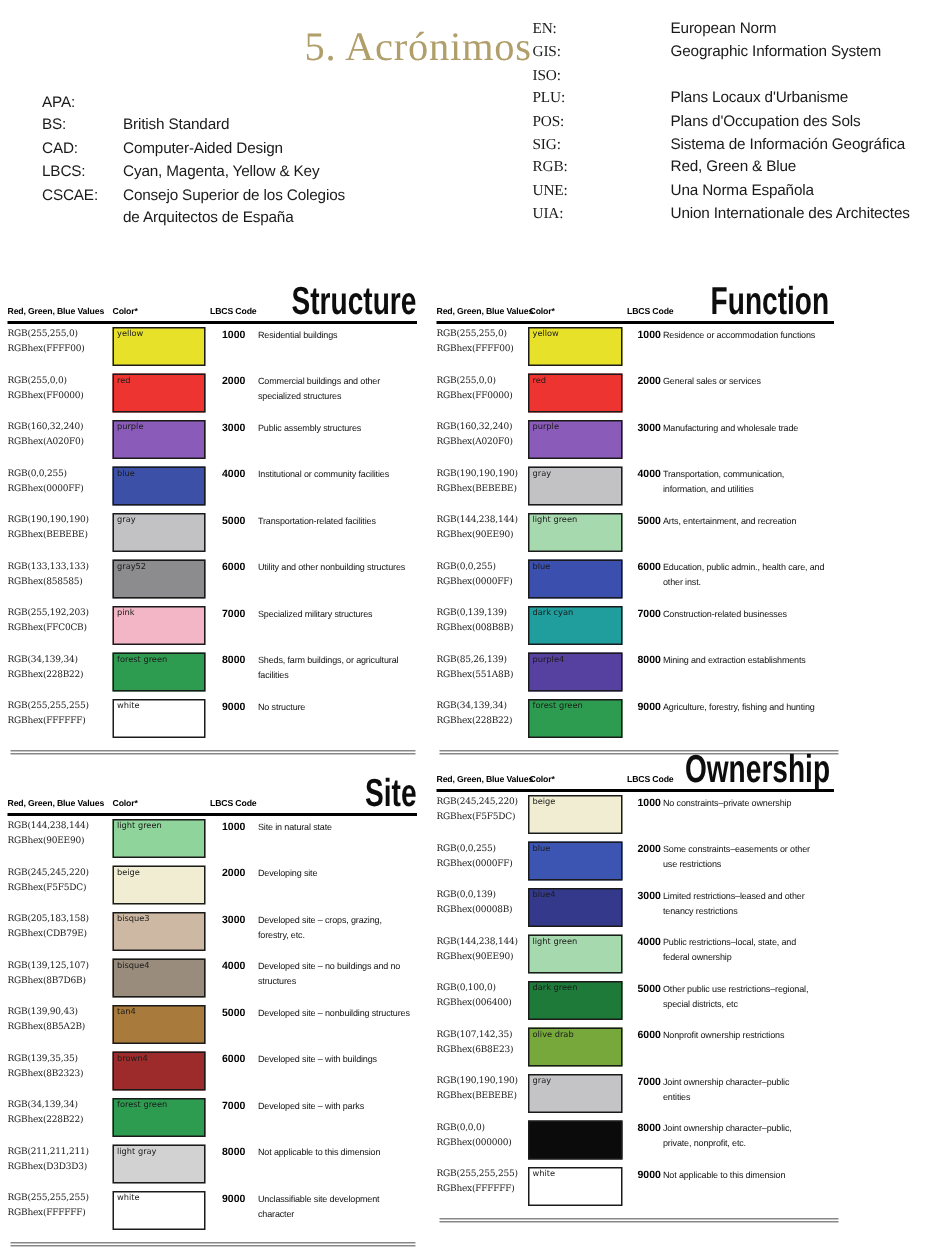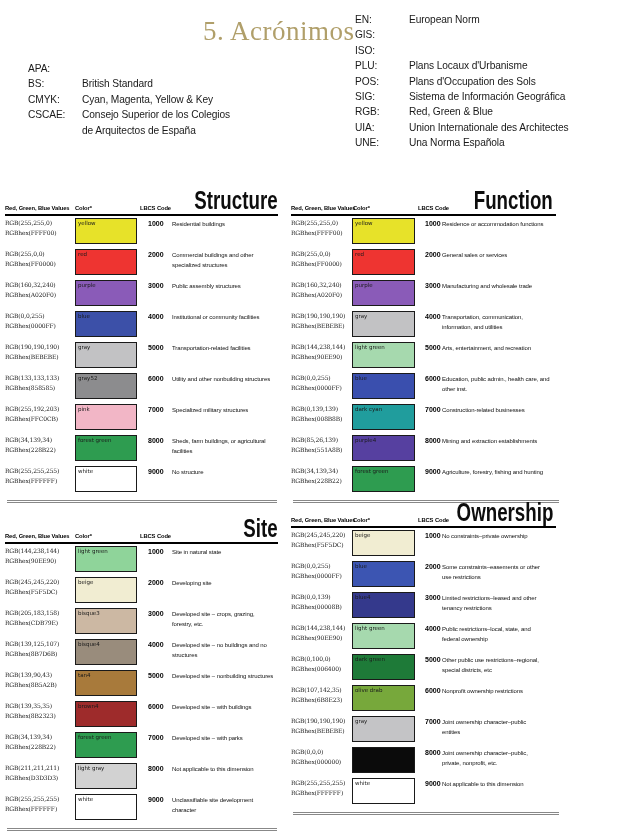--- a/index.html
+++ b/index.html
@@ -10,21 +10,21 @@
   
   #page-title{position:absolute;left:203px;top:16px;font-family:"Liberation Serif",serif;
     font-size:27px;color:#b09f6a;letter-spacing:0.5px;}
 
   
   .acr-list{position:absolute;}
   #acronyms-left{left:8px;top:61px;margin-left:20px;}
   #acronyms-right{left:355px;top:12px;}
   .acr-row{display:flex;line-height:15.4px;font-size:10.2px;letter-spacing:-0.1px;}
   #acronyms-left .acr-abbr{width:54px;}
-  #acronyms-right .acr-abbr{width:54px;}
+  #acronyms-right .acr-abbr{width:92px;font-family:Liberation Serif, serif;}
   .acr-def{white-space:pre-line;}
 
   
   .lbcs-table{position:absolute;width:285px;height:320px;}
   .pos-structure{left:5px;top:188px;width:273px;}
   .pos-function{left:291px;top:188px;}
   .pos-site{left:5px;top:516px;width:273px;}
   .pos-ownership{left:291px;top:500px;}
 
   .t-title{position:absolute;top:-3px;right:0;font-weight:bold;font-size:26px;color:#0d0d0d;
@@ -68,36 +68,41 @@
   <div id="page-title">5. Acrónimos</div>
   <div id="acronyms-left" class="acr-list">
       <div class="acr-row">
         <span class="acr-abbr">APA:</span>
       </div>
       <div class="acr-row">
         <span class="acr-abbr">BS:</span>
         <span class="acr-def">British Standard</span>
       </div>
       <div class="acr-row">
-        <span class="acr-abbr">CMYK:</span>
+        <span class="acr-abbr">CAD:</span>
+        <span class="acr-def">Computer-Aided Design</span>
+      </div>
+      <div class="acr-row">
+        <span class="acr-abbr">LBCS:</span>
         <span class="acr-def">Cyan, Magenta, Yellow &amp; Key</span>
       </div>
       <div class="acr-row">
         <span class="acr-abbr">CSCAE:</span>
         <span class="acr-def">Consejo Superior de los Colegios
 de Arquitectos de España</span>
       </div>
     </div>
   <div id="acronyms-right" class="acr-list">
       <div class="acr-row">
         <span class="acr-abbr">EN:</span>
         <span class="acr-def">European Norm</span>
       </div>
       <div class="acr-row">
         <span class="acr-abbr">GIS:</span>
+        <span class="acr-def">Geographic Information System</span>
       </div>
       <div class="acr-row">
         <span class="acr-abbr">ISO:</span>
       </div>
       <div class="acr-row">
         <span class="acr-abbr">PLU:</span>
         <span class="acr-def">Plans Locaux d'Urbanisme</span>
       </div>
       <div class="acr-row">
         <span class="acr-abbr">POS:</span>
@@ -105,26 +110,26 @@
       </div>
       <div class="acr-row">
         <span class="acr-abbr">SIG:</span>
         <span class="acr-def">Sistema de Información Geográfica</span>
       </div>
       <div class="acr-row">
         <span class="acr-abbr">RGB:</span>
         <span class="acr-def">Red, Green &amp; Blue</span>
       </div>
       <div class="acr-row">
+        <span class="acr-abbr">UNE:</span>
+        <span class="acr-def">Una Norma Española</span>
+      </div>
+      <div class="acr-row">
         <span class="acr-abbr">UIA:</span>
         <span class="acr-def">Union Internationale des Architectes</span>
-      </div>
-      <div class="acr-row">
-        <span class="acr-abbr">UNE:</span>
-        <span class="acr-def">Una Norma Española</span>
       </div>
     </div>
   <div id="tables">
       <section class="lbcs-table pos-structure">
         <div class="t-title">Structure</div>
         <div class="t-h h1">Red, Green, Blue Values</div>
         <div class="t-h h2">Color*</div>
         <div class="t-h h3">LBCS Code</div>
         <div class="t-line"></div>
         <div class="t-rows">

